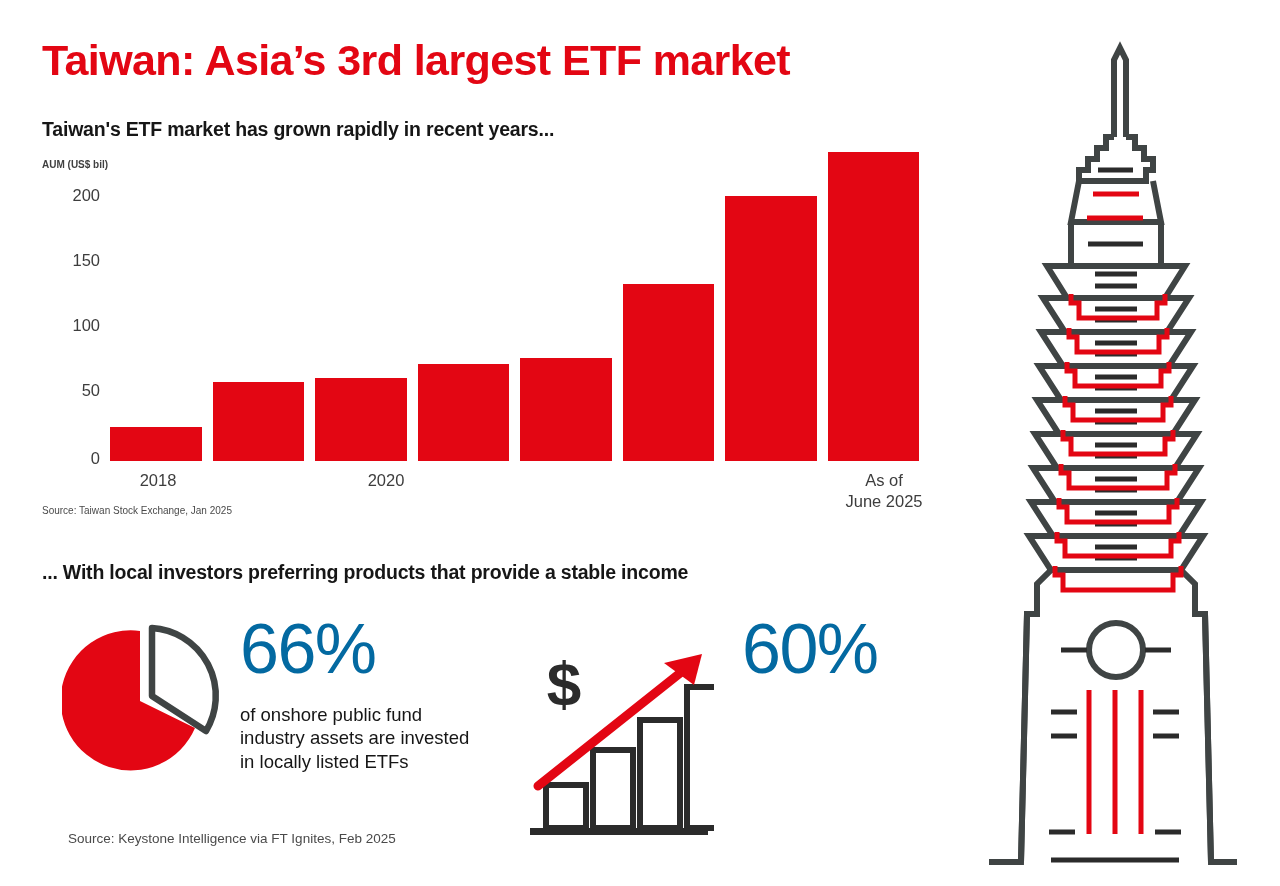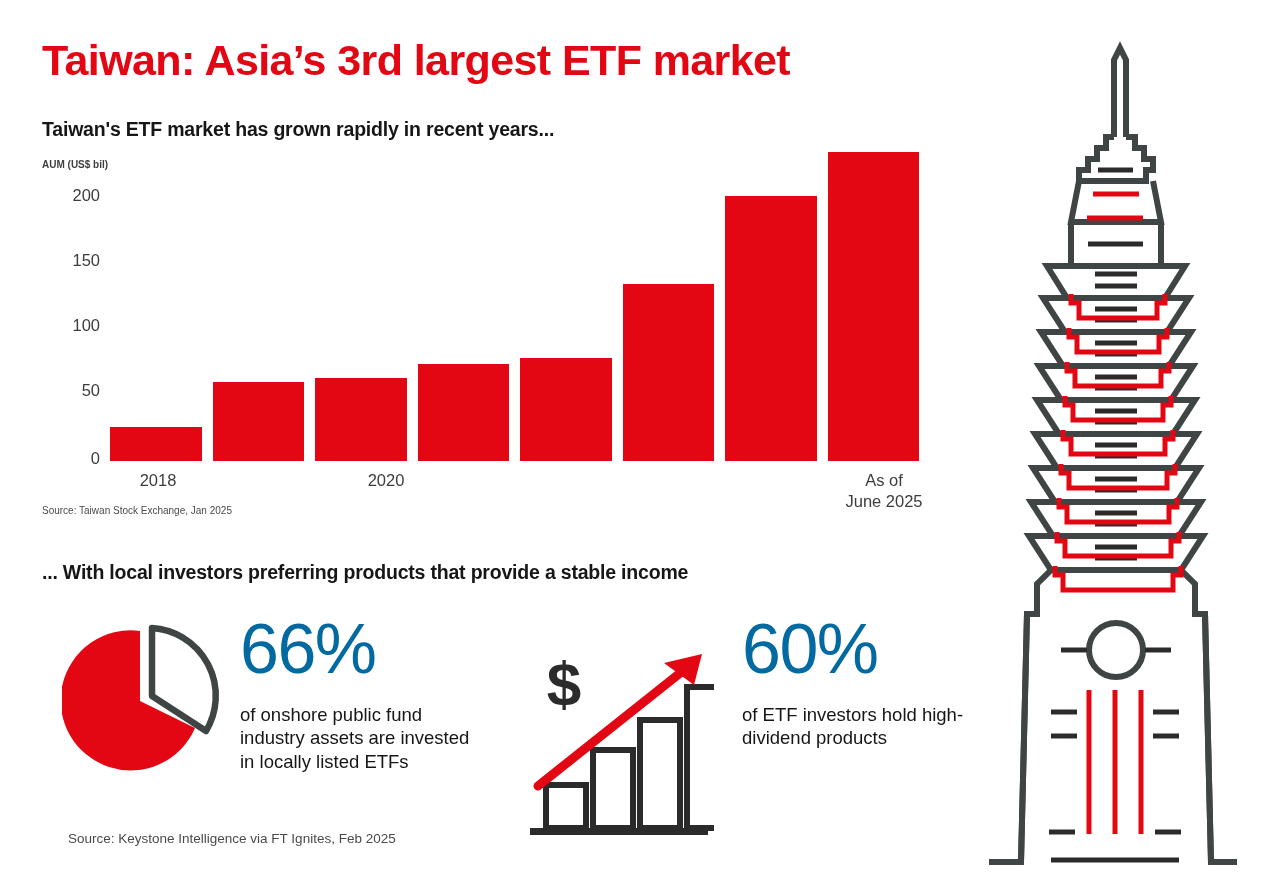--- a/index.html
+++ b/index.html
@@ -225,21 +225,20 @@
       <rect x="116" y="90" width="40" height="108" fill="#ffffff" stroke="#2b2b2b" stroke-width="6"></rect>
       <rect x="163" y="57" width="40" height="141" fill="#ffffff" stroke="#2b2b2b" stroke-width="6"></rect>
 
       <line x1="14" y1="156" x2="170" y2="32" stroke="#e30613" stroke-width="9" stroke-linecap="round"></line>
       <path d="M 178 24 L 140 33 L 170 55 Z" fill="#e30613"></path>
     </svg>
   </div>
 
   <div id="arrow-text">
     <div class="big-pct">60%</div>
-    <div class="stat-desc">of ETF investors hold high-dividend products</div>
   </div>
 
   <div id="tower">
     <svg width="300" height="846" viewBox="0 0 300 846">
       <g fill="none" stroke="#3f4444" stroke-width="6" stroke-linejoin="miter" stroke-linecap="butt">
 
         <path d="M139 115 L139 38 L145 26 L151 38 L151 115"></path>
 
         <path d="M139 115 L131 115 L131 126 L122 126 L122 137 L113 137 L113 148
                  L104 148 L104 159 L171 159 L171 148 L178 148 L178 137 L169 137

